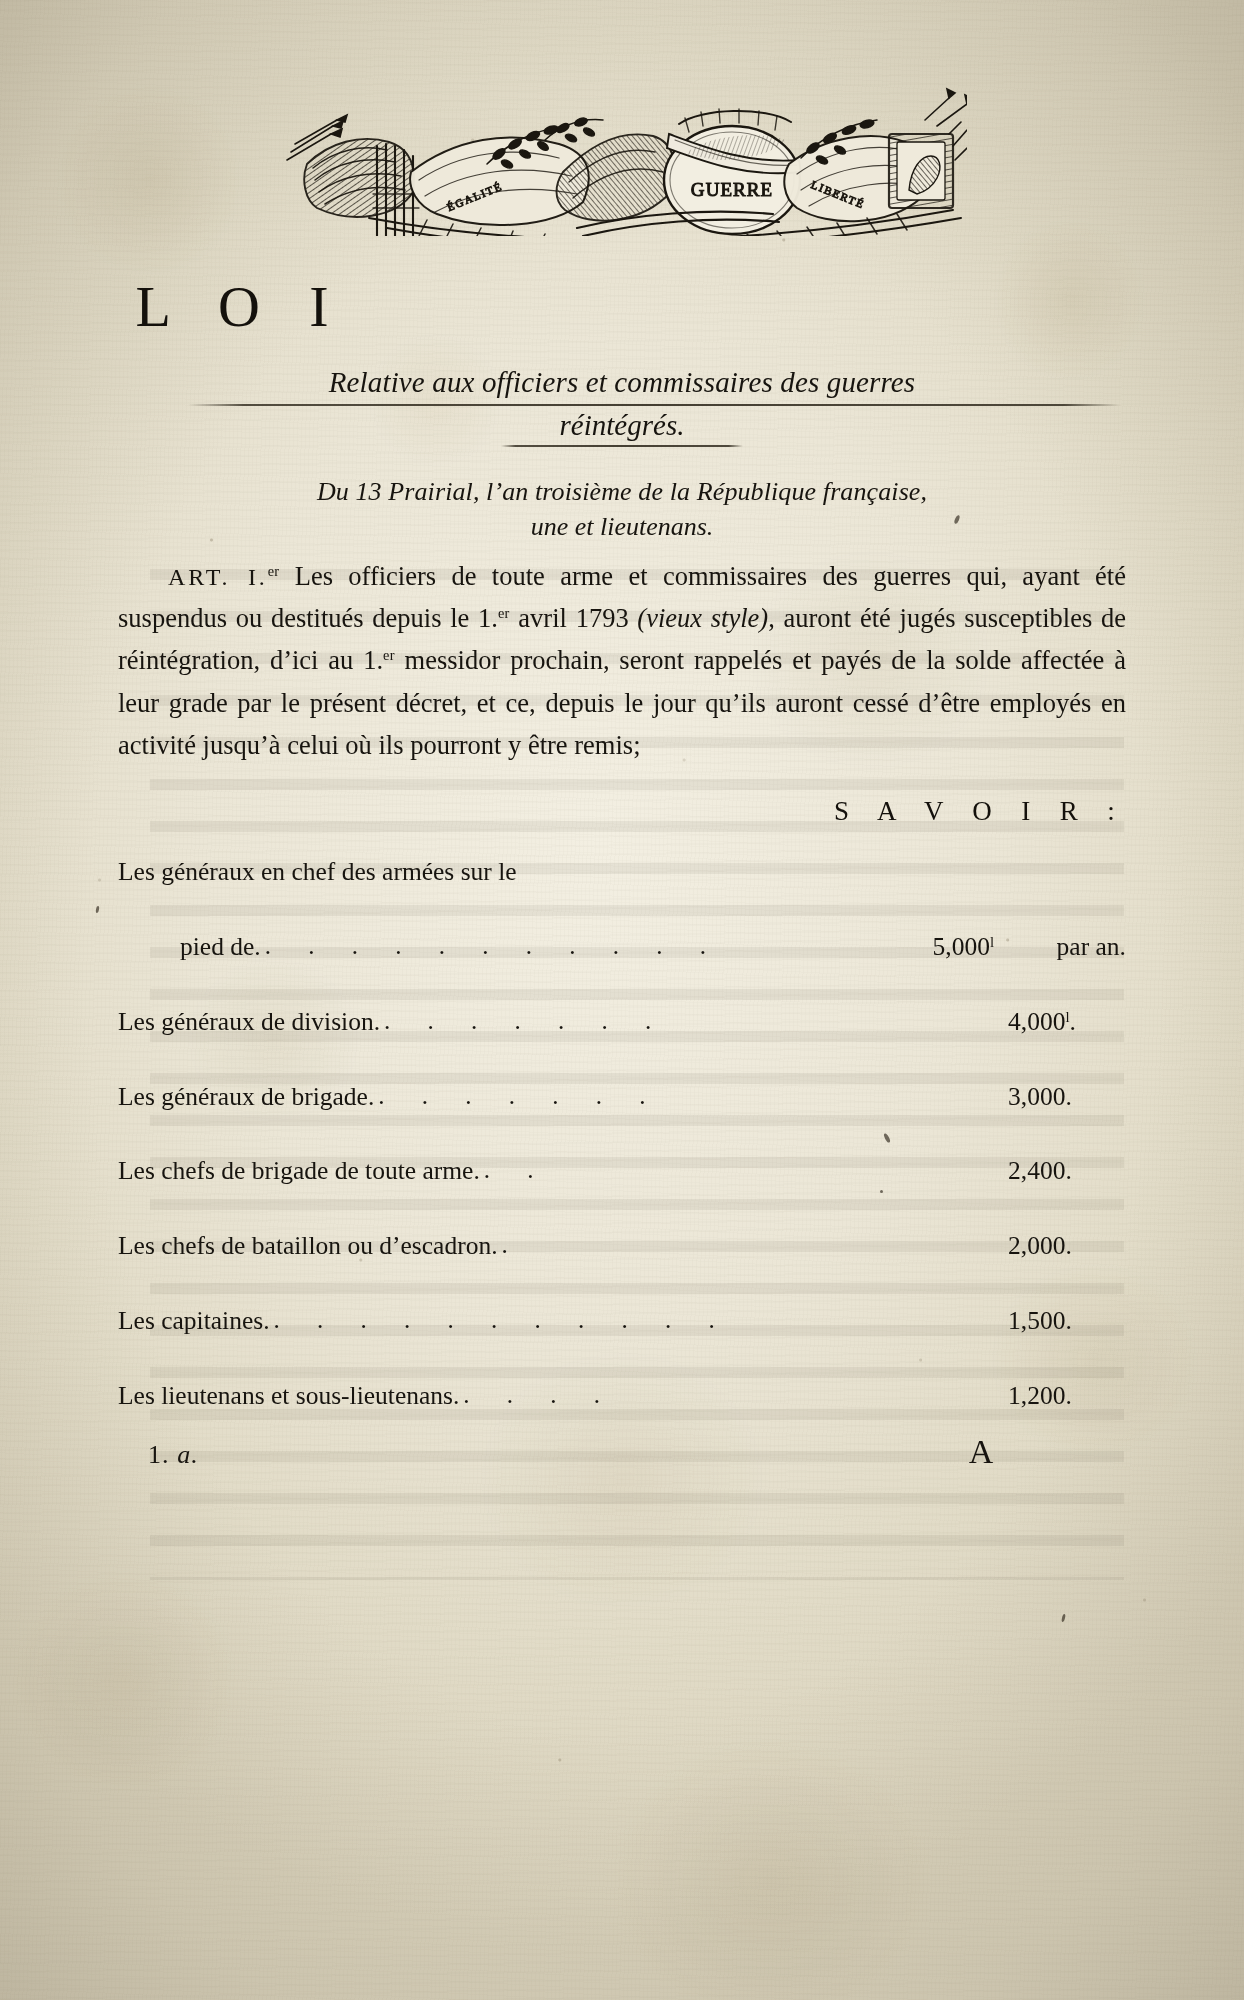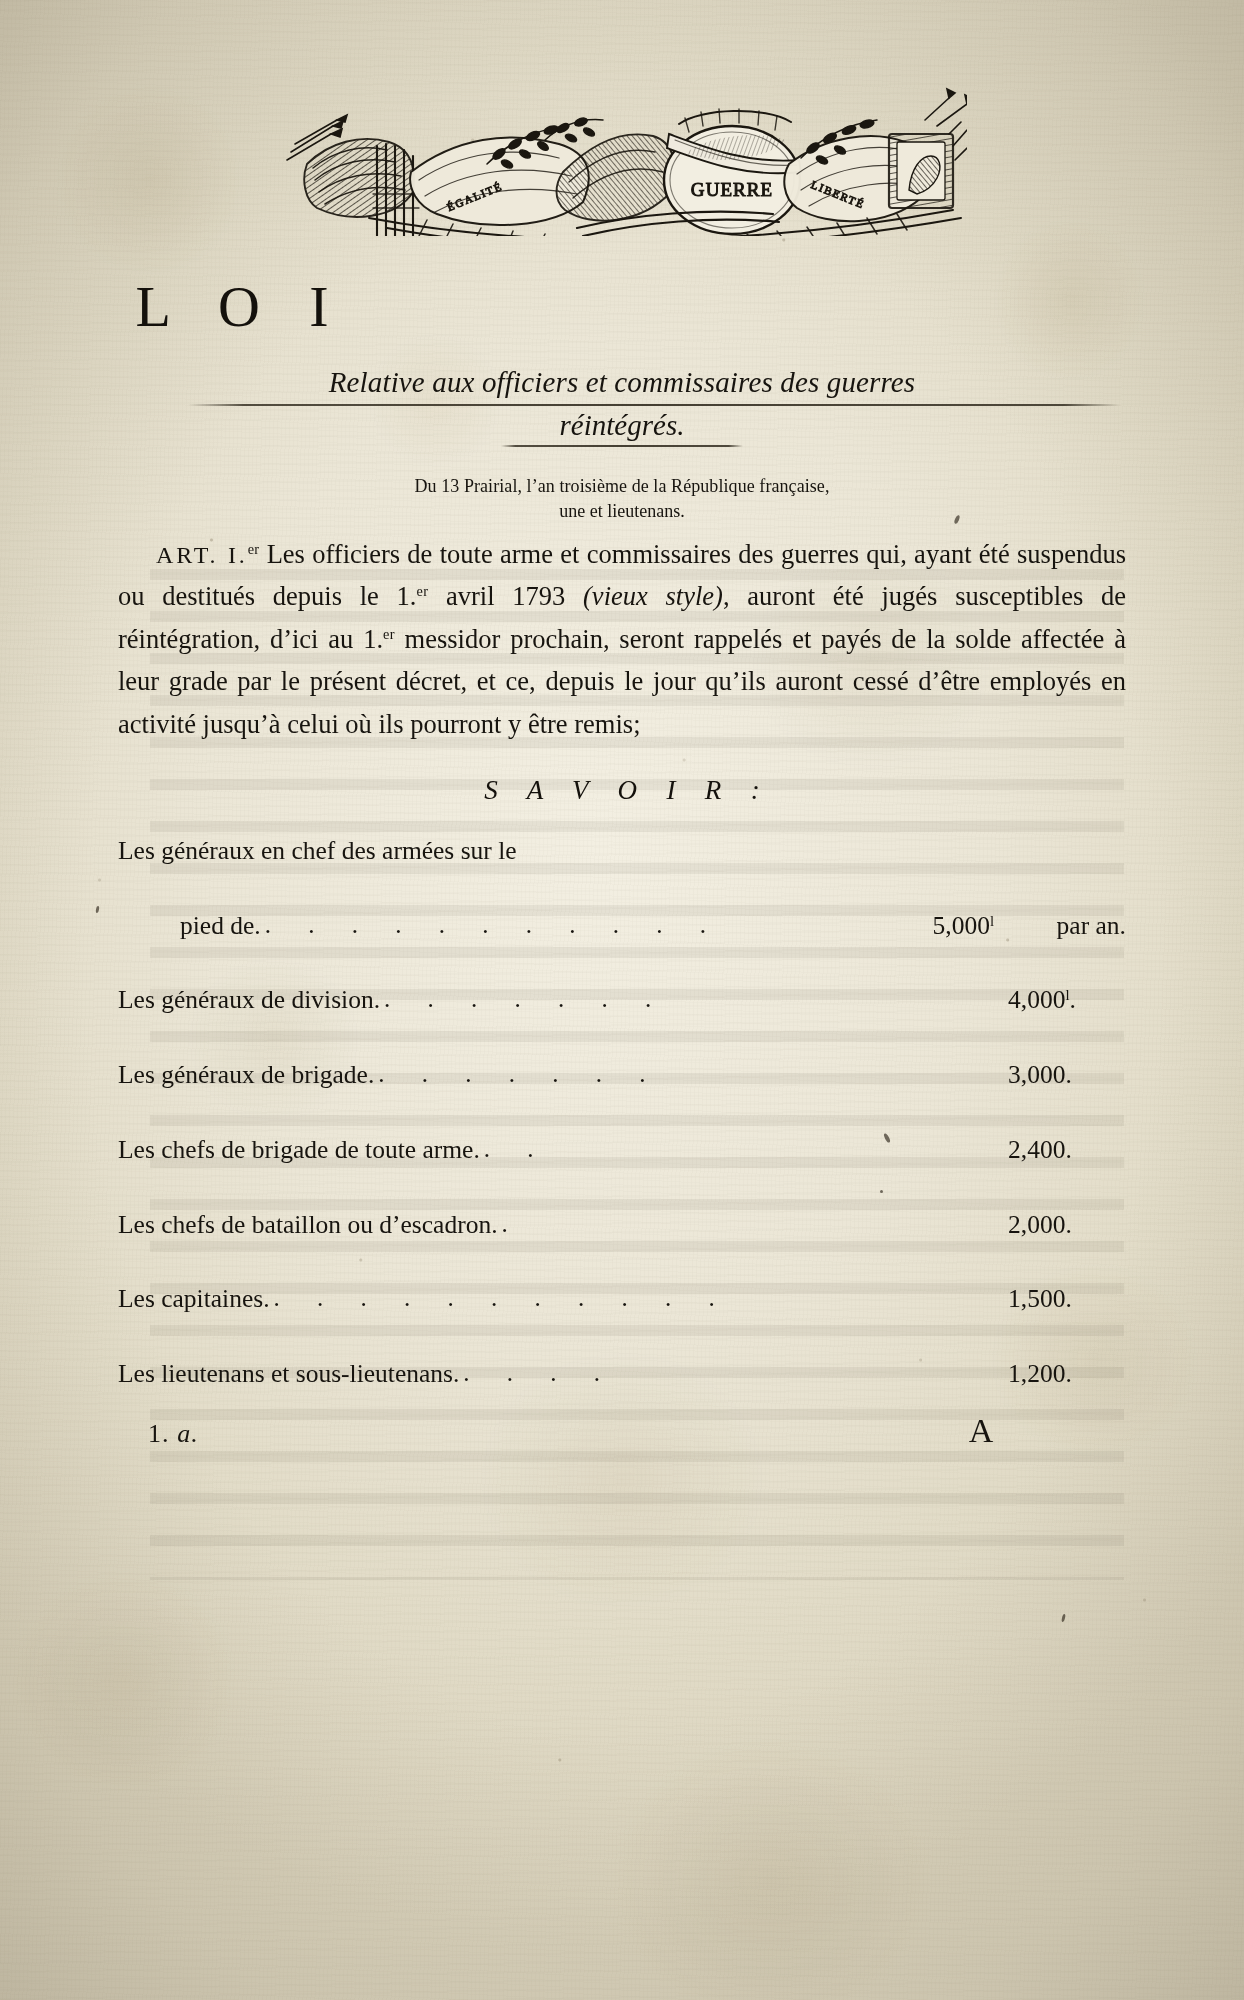--- a/index.html
+++ b/index.html
@@ -143,23 +143,24 @@
     background: linear-gradient(to right,
       rgba(40,34,22,0) 0%, rgba(40,34,22,.78) 6%,
       rgba(40,34,22,.85) 50%, rgba(40,34,22,.80) 94%, rgba(40,34,22,0) 100%);
   }
   .rule-under.r1 { left: 70px; right: 6px; bottom: -3px; }
   .rule-under.r2 { left: 38%; right: 38%; bottom: -1px; }
 
   .datetext {
     margin-top: 28px;
     text-align: center;
-    font-size: 18px;
+    font-size: 26px;
     line-height: 1.35;
     color: #17140f;
+    font-style: italic;
   }
   .datetext .d1 { display: block; letter-spacing: .004em; }
   .datetext .d2 { display: block; }
 
   
   .decree {
     margin-top: 34px;
     font-size: 25.5px;
     letter-spacing: .085em;
     color: #14110c;
@@ -178,38 +179,38 @@
     font-size: 26.5px;
     line-height: 1.60;
     color: #17140f;
     text-align: justify;
     text-align-last: left;
   }
   .article p { margin: 0; }
   .artlabel {
     letter-spacing: .12em;
     font-size: 24px;
+    margin-left: 12px;
   }
   .artlabel-indent { display: inline-block; width: 38px; }
   sup.ordinal {
     font-size: .54em;
     vertical-align: .62em;
     letter-spacing: .02em;
   }
   .vieux { font-style: italic; }
 
   
   .savoir {
     margin-top: 30px;
-    text-align: center;
+    text-align: right;
     font-size: 27px;
     letter-spacing: .42em;
     text-indent: .42em;
     color: #14110c;
-    font-style: italic;
   }
 
   
   .schedule {
     margin-top: 26px;
     font-size: 25.5px;
     line-height: 1.52;
     color: #17140f;
   }
   .srow {

